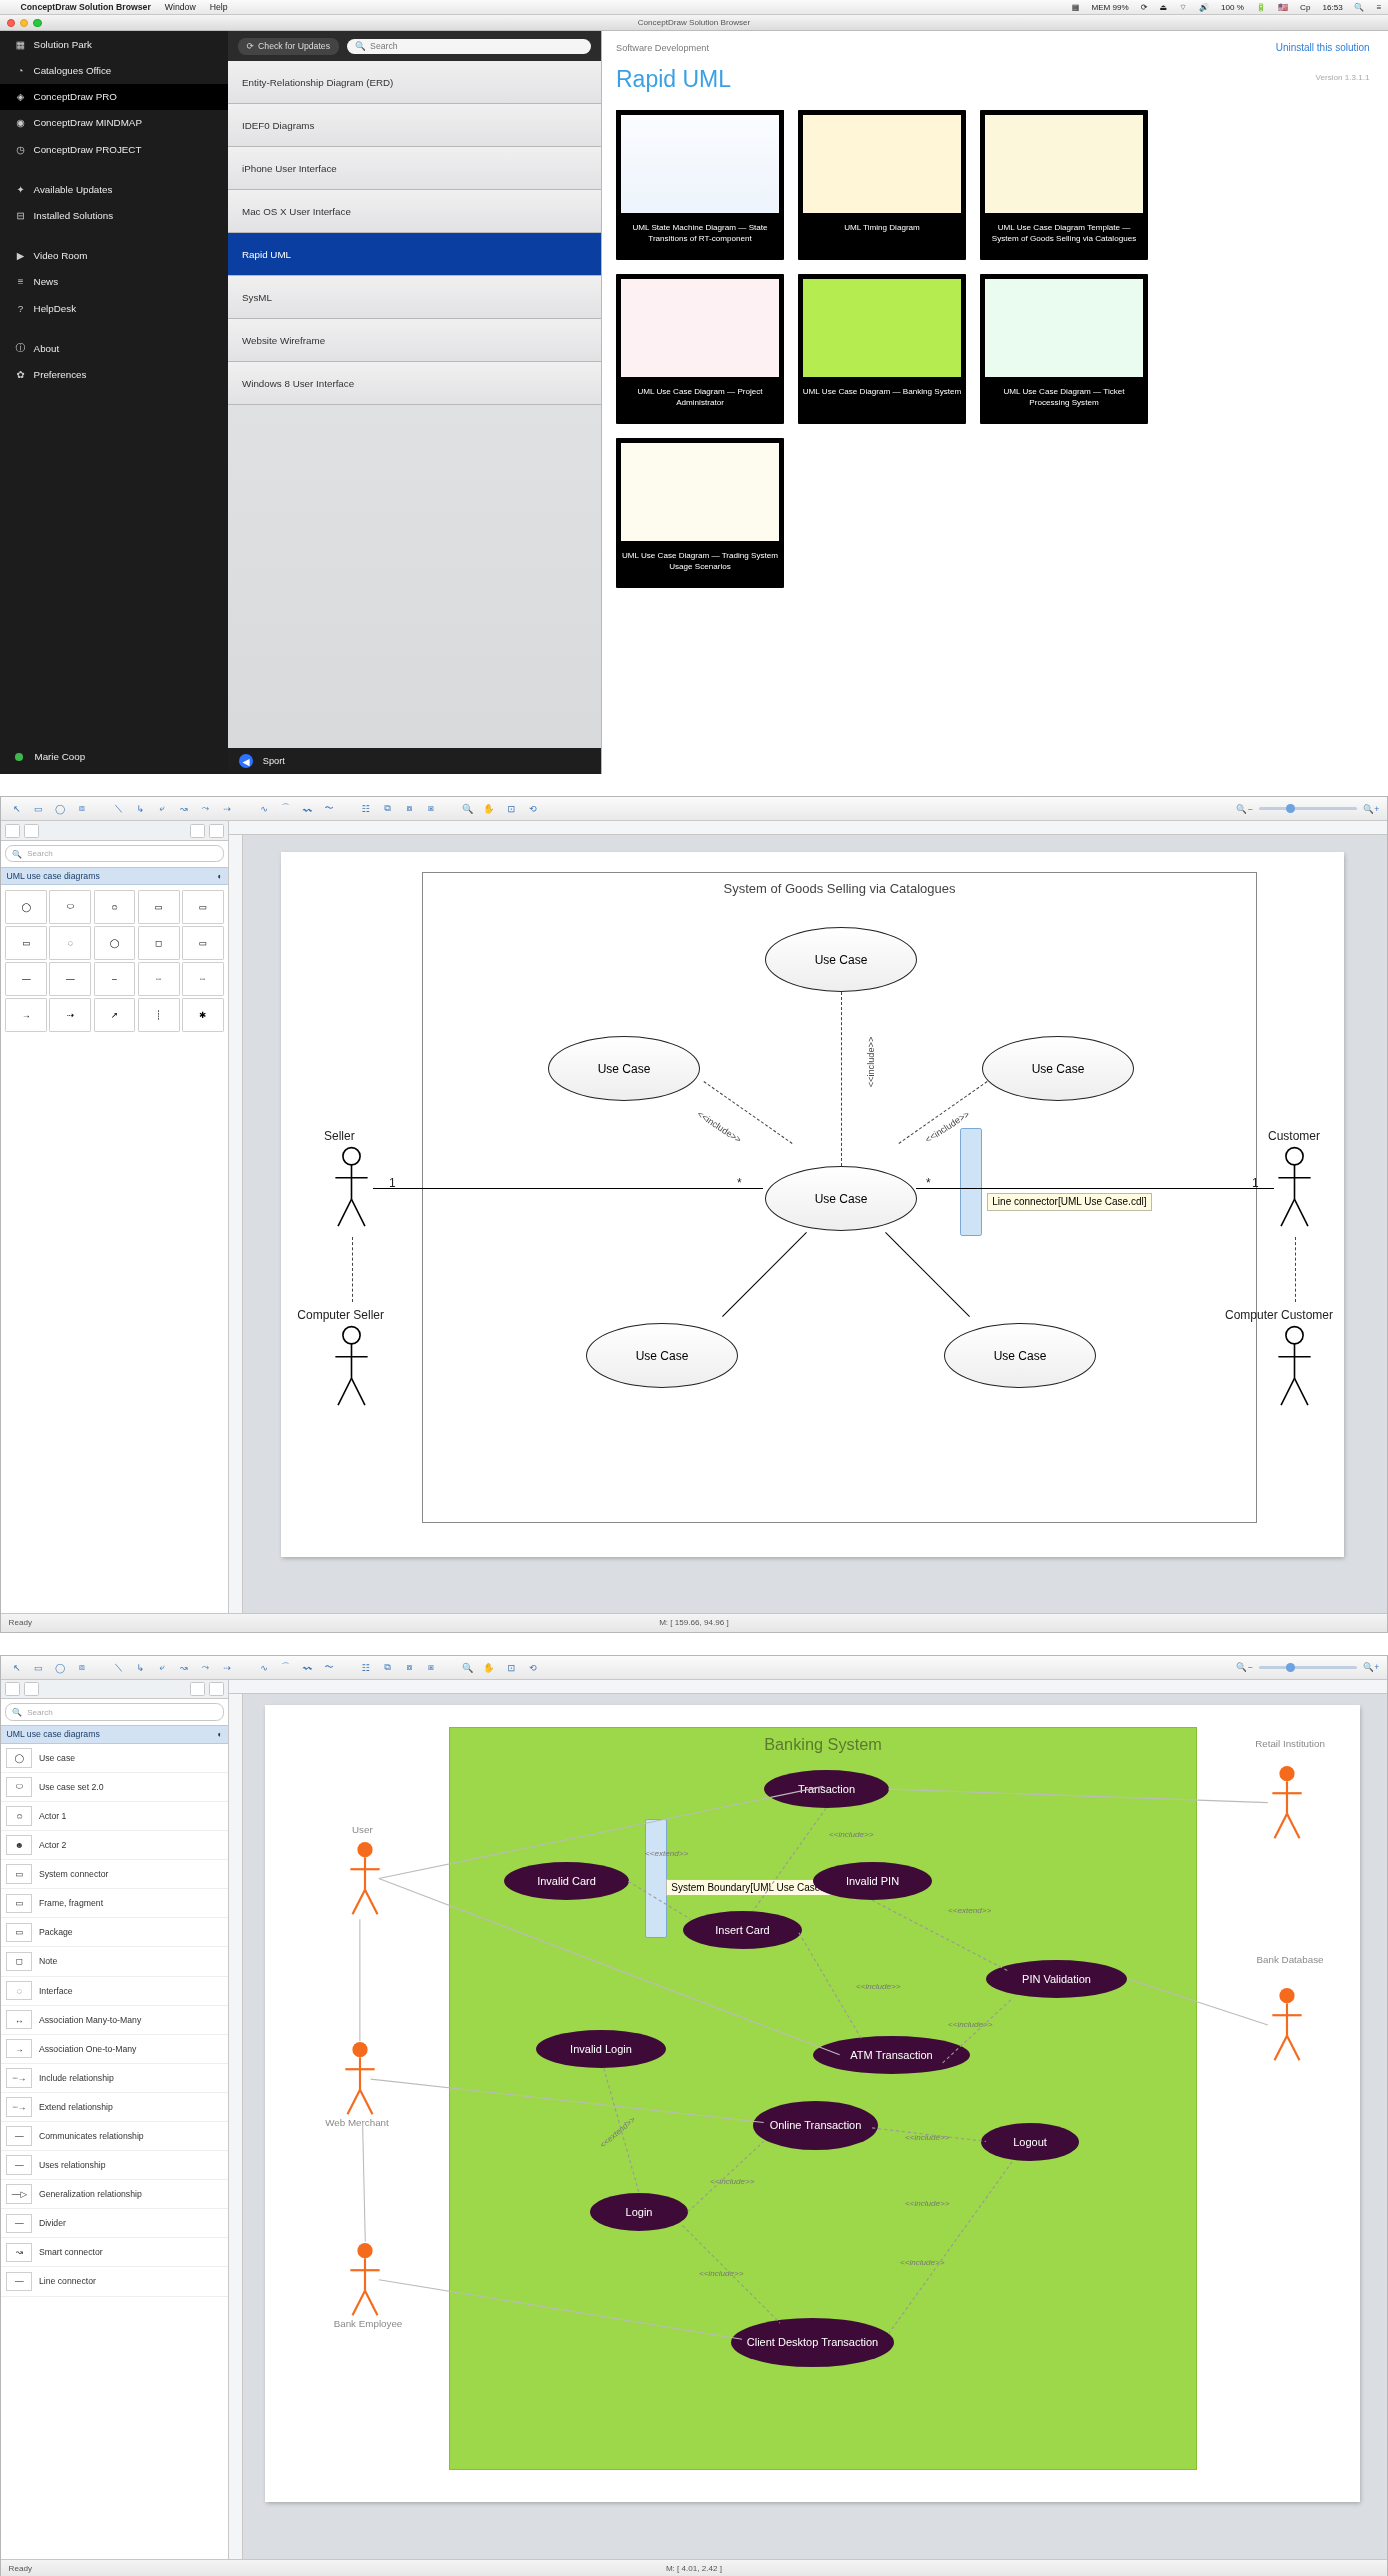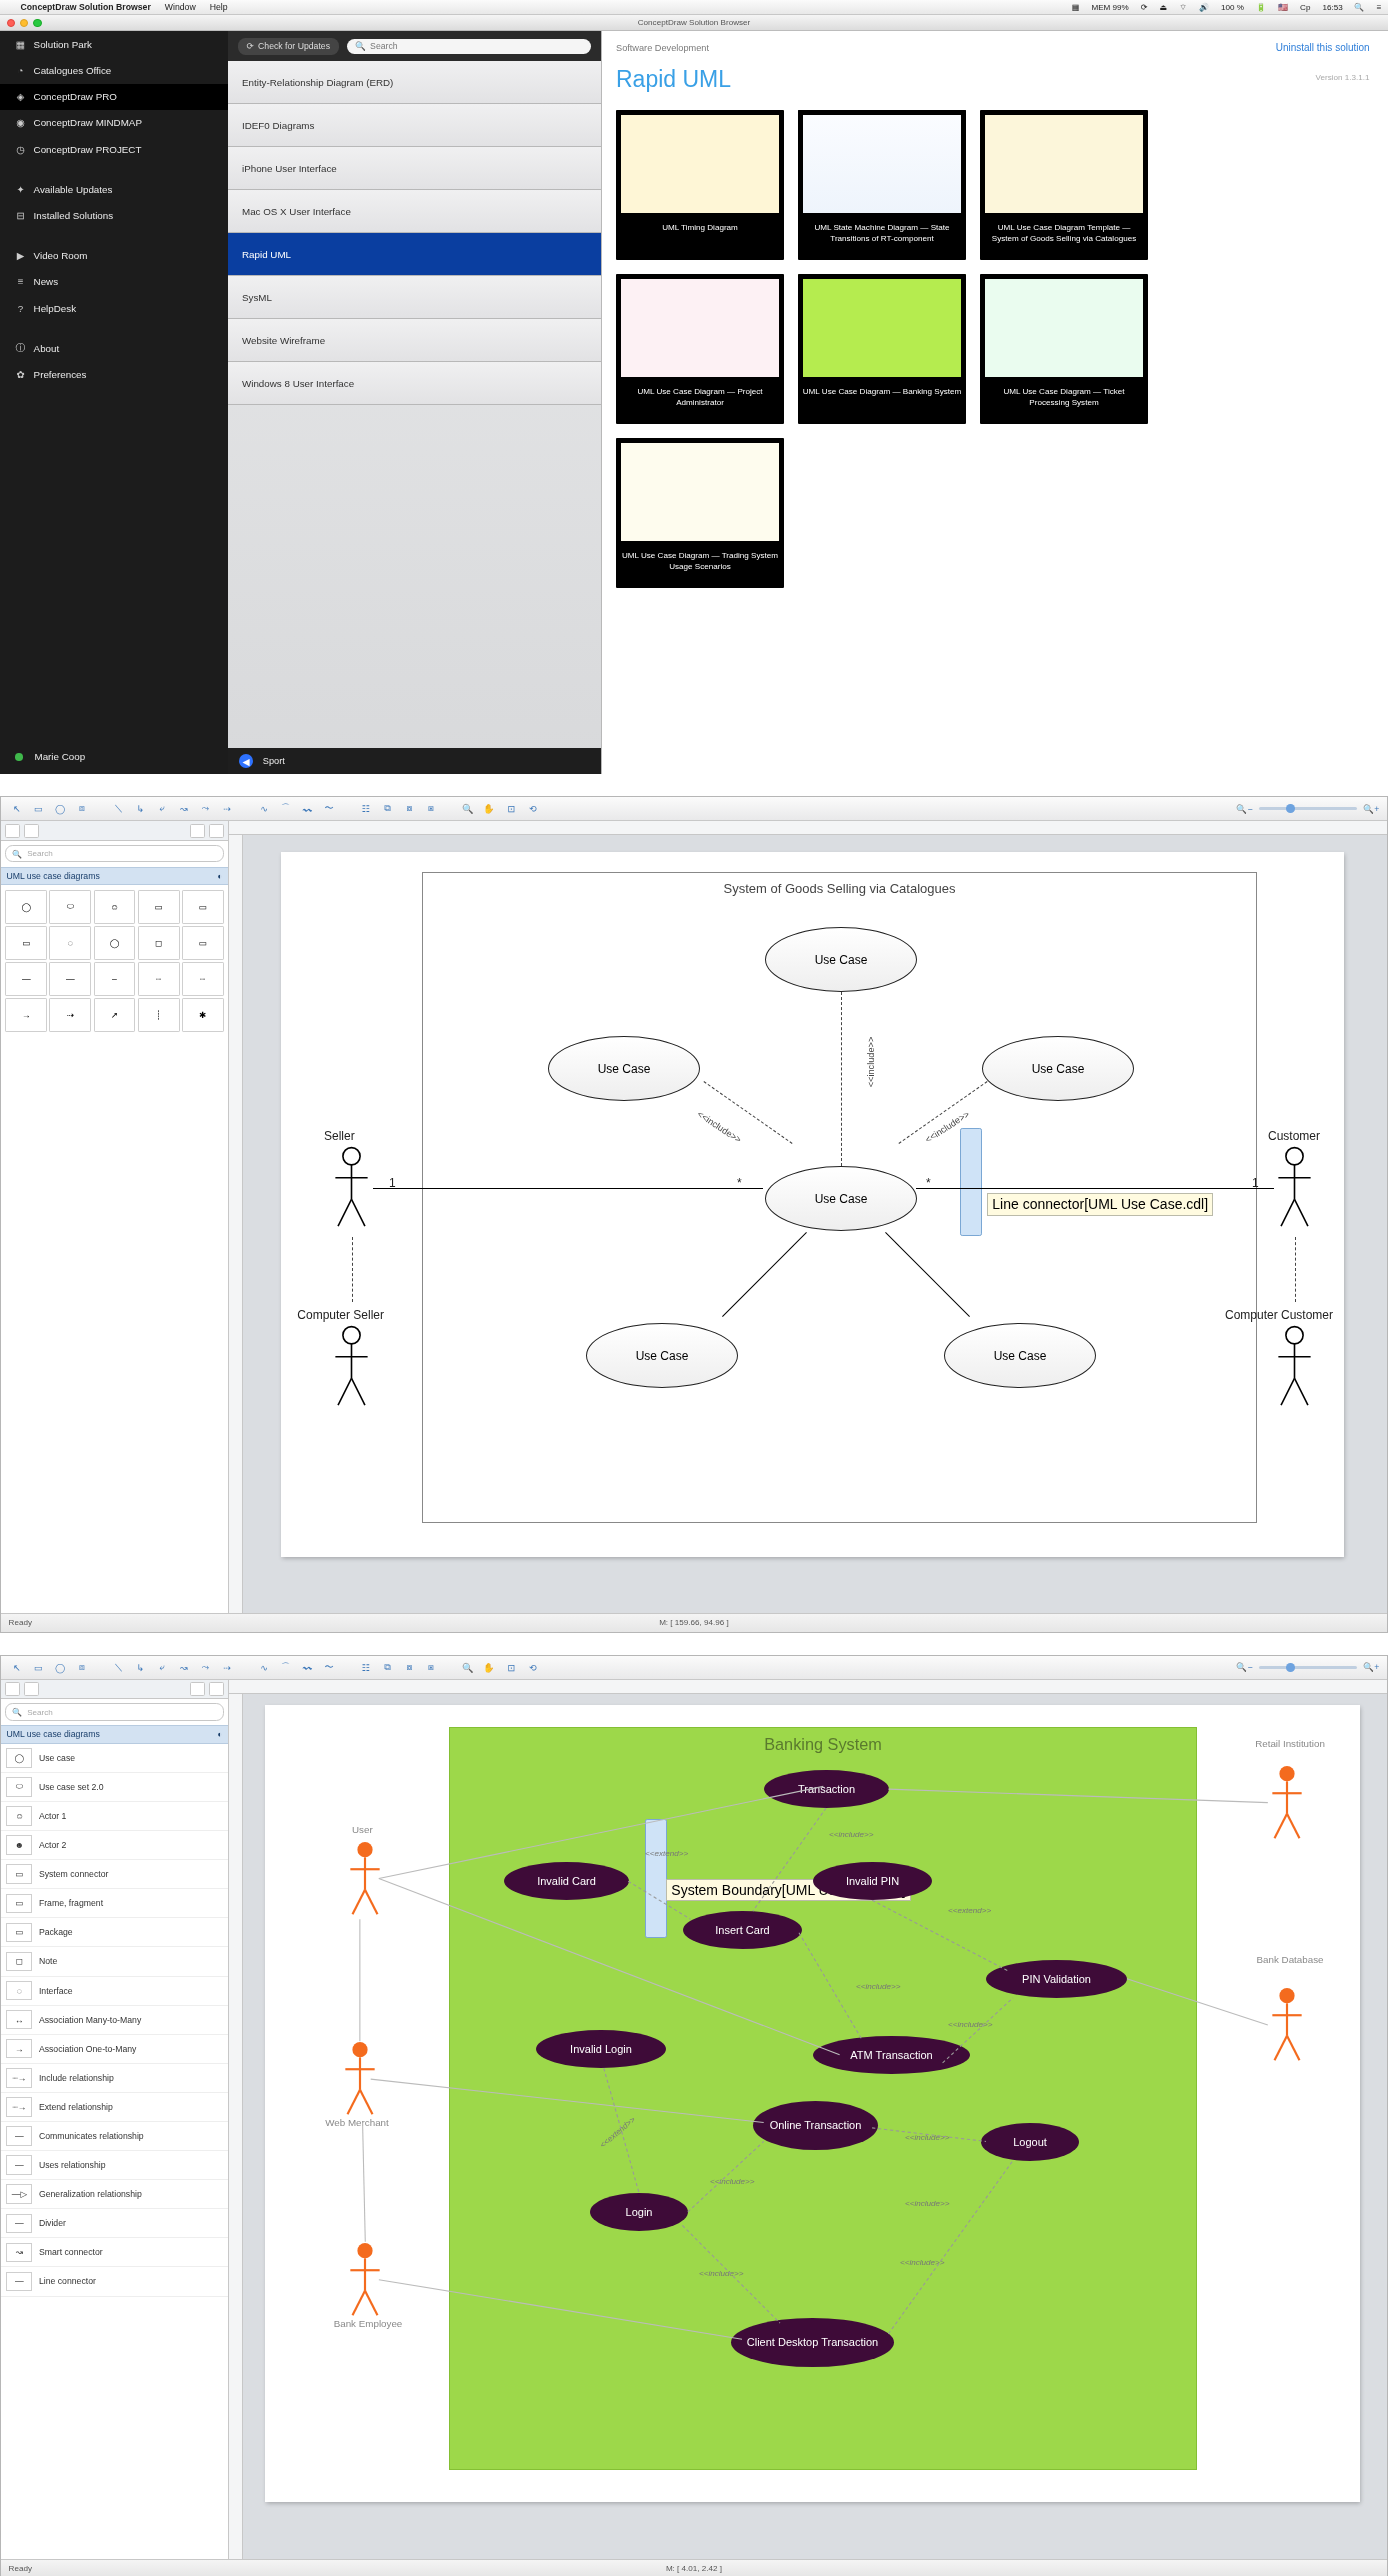--- a/index.html
+++ b/index.html
@@ -77,21 +77,21 @@
 .sys-frame{ position:absolute; left:141px; top:20.6px; width:835px; height:651px; border:1.1px solid #888;}
 .sys-label{ position:absolute; top:7.6px; left:50%; transform:translateX(-50%); font-size:13px; color:#444;}
 .uc{ position:absolute; width:152px; height:65px; border:1.1px solid #222; border-radius:50%; background:linear-gradient(#fff,#eee); display:flex; align-items:center; justify-content:center; font-size:12px;}
 .actor-lbl{position:absolute;font-size:12px;color:#222;text-align:center;}
 .actor1{position:absolute;}
 .actor1 svg{width:43px;height:87px;}
 .line{position:absolute;background:#000;height:1.1px;}
 .dline{position:absolute;border-top:1.1px dashed #444;}
 .dvline{position:absolute;border-left:1.1px dashed #444;}
 .inc-lbl{position:absolute;font-size:9.2px;color:#444;transform:rotate(0deg);}
-.tooltip{position:absolute;background:#fffbe0;border:0.5px solid #bba;padding:2.2px 4.3px;font-size:14px;}
+.tooltip{position:absolute;background:#fffbe0;border:0.5px solid #bba;padding:2.2px 4.3px;font-size:10px;}
 .rapid-panel{position:absolute;width:22px;background:#cfe3f7;border:0.5px solid #7aa7d4;border-radius:2.2px;}
 
 
 .bank-bound{position:absolute;background:#9dd84a;border:0.5px solid #84bf34;}
 .bank-title{position:absolute;top:7.6px;left:50%;transform:translateX(-50%);font-size:16.3px;color:#5a7a2e;}
 .buc{position:absolute;border-radius:50%;background:#3e0b38;color:#fff;display:flex;align-items:center;justify-content:center;font-size:11px;padding:0 11px;}
 .actor2{position:absolute;} .actor2 svg{width:38px;height:76px;}
 .a2-lbl{position:absolute;font-size:9.8px;color:#8a8a8a;text-align:center;}
 .ext-lbl{position:absolute;font-size:8.1px;color:#777;font-style:italic;}
 </style>
@@ -231,26 +231,26 @@
       </div>
     </div>
 
     <div class="sb-right">
       <div class="sb-bc">Software Development</div>
       <a class="sb-uninstall">Uninstall this solution</a>
       <div class="sb-title">Rapid UML</div>
       <div class="sb-ver">Version 1.3.1.1</div>
       <div class="sb-grid">
         <div class="sb-card">
+            <div class="sb-thumb th1"></div>
+            <div class="sb-cap">UML State Machine Diagram — State Transitions of RT-component</div>
+          </div>
+        <div class="sb-card">
             <div class="sb-thumb th2"></div>
             <div class="sb-cap">UML Timing Diagram</div>
-          </div>
-        <div class="sb-card">
-            <div class="sb-thumb th1"></div>
-            <div class="sb-cap">UML State Machine Diagram — State Transitions of RT-component</div>
           </div>
         <div class="sb-card">
             <div class="sb-thumb th4"></div>
             <div class="sb-cap">UML Use Case Diagram Template — System of Goods Selling via Catalogues</div>
           </div>
         <div class="sb-card">
             <div class="sb-thumb th6"></div>
             <div class="sb-cap">UML Use Case Diagram — Project Administrator</div>
           </div>
         <div class="sb-card">

